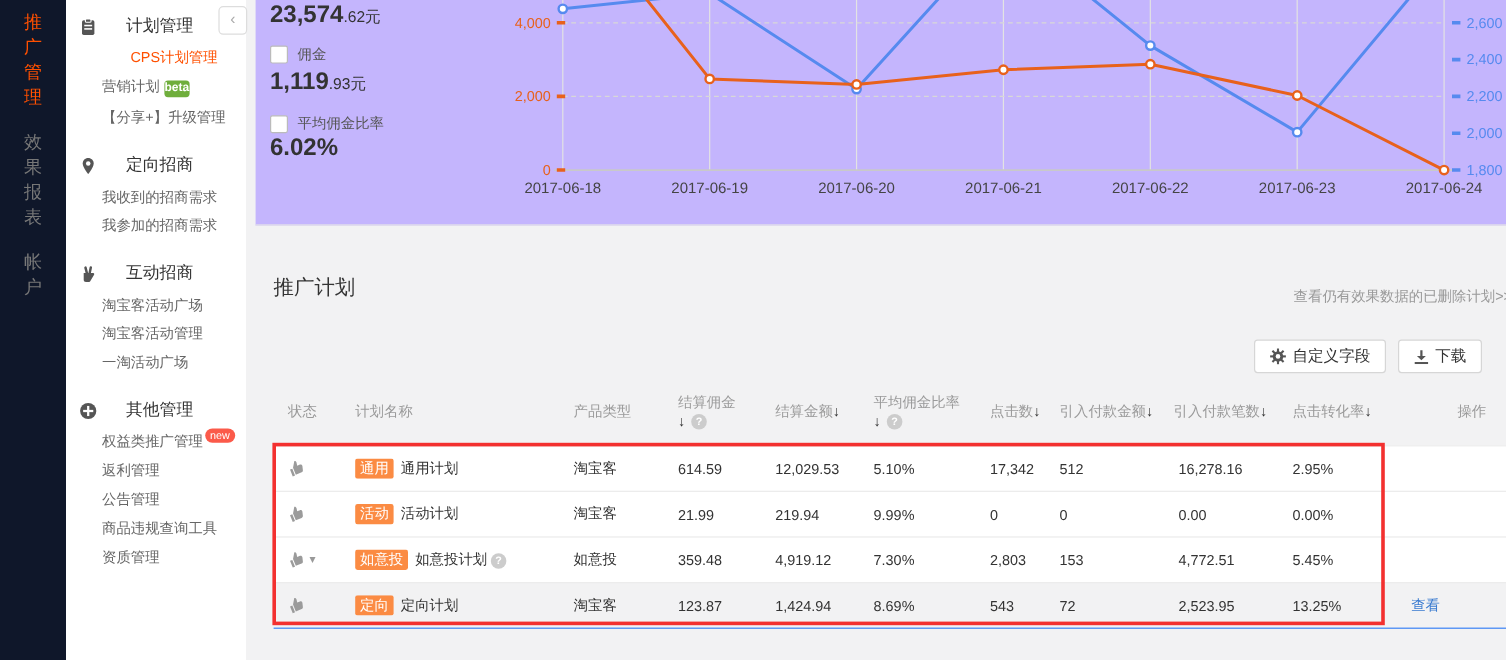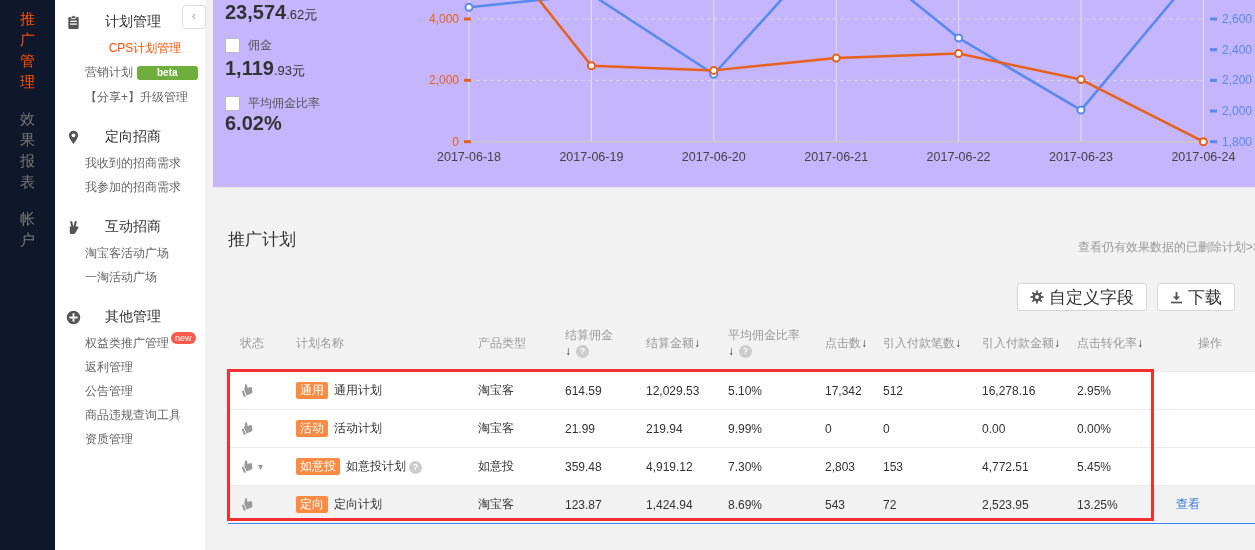--- a/index.html
+++ b/index.html
@@ -19,21 +19,21 @@
   .collapse-btn{position:absolute;left:127px;top:5px;width:22px;height:22px;background:#fff;
                 border:1px solid #ddd;border-radius:4px;color:#aaa;font-size:13px;line-height:20px;
                 text-align:center;cursor:pointer;z-index:3;}
   .menu{padding:8px 0 0 0;}
   .menu-section{margin-bottom:14px;}
   .menu-title{display:flex;align-items:center;gap:24px;padding:5px 0 5px 10px;font-size:14px;color:#333;cursor:pointer;}
   .menu-title .micon{width:16px;height:16px;display:inline-flex;align-items:center;justify-content:center;}
   .menu-item{padding:5px 0 5px 30px;font-size:12px;color:#666;cursor:pointer;line-height:14px;}
   .menu-item.active{color:#ff5000;text-align:center;}
   .badge-beta{display:inline-block;background:#6fae3c;color:#fff;font-size:10px;font-weight:bold;
-              padding:0 20px;border-radius:3px;margin-left:4px;line-height:14px;}
+              padding:0 0;border-radius:3px;margin-left:4px;line-height:14px;}
   .badge-new{display:inline-block;background:#fb5a4a;color:#fff;font-size:9px;
              padding:0 4px;border-radius:7px;margin-left:2px;line-height:12px;position:relative;top:-6px;}
 
   
   .main{position:absolute;left:205px;top:0;width:1050px;height:550px;background:#f2f2f3;}
 
   
   .top-card{position:absolute;left:8px;top:0;width:1042px;height:187px;background:#c4b5fd;border-bottom:1px solid #e7e7e7;}
   .stats{position:absolute;left:12px;top:0;width:180px;}
   .stat-big{font-size:20px;font-weight:bold;color:#333;letter-spacing:0;}
@@ -46,21 +46,21 @@
   .chk-row.r4{top:95px;}
   .stat-row5{position:absolute;top:112px;left:0;font-size:20px;font-weight:bold;}
   .chart-wrap{position:absolute;left:197px;top:0;width:845px;height:186px;}
 
   
   .section-title{position:absolute;left:23px;top:228px;font-size:17px;color:#333;font-family:Liberation Serif, serif;}
   .deleted-link{position:absolute;right:-5px;top:239px;font-size:12px;color:#999;cursor:pointer;}
 
   
   .toolbar{position:absolute;top:283px;right:20px;display:flex;gap:10px;}
-  .tbtn{height:28px;background:#fff;border:1px solid #d6d6d6;border-radius:3px;font-size:17px;color:#333;
+  .tbtn{height:28px;background:#fff;border:1px solid #d6d6d6;border-radius:3px;font-size:13px;color:#333;
         display:inline-flex;align-items:center;gap:5px;padding:0 12px;cursor:pointer;}
   .tbtn svg{display:block;}
 
   
   .ptable{position:absolute;left:23px;top:315px;width:1027px;font-size:12px;}
   .t-head{display:flex;height:56px;color:#9a9a9a;background:transparent;}
   .t-row{display:flex;height:37px;background:#fff;border-top:1px solid #ececec;align-items:center;}
   .t-row.hl{background:#f2f2f3;}
   .t-row:last-child{border-bottom:1px solid #3b82f6;}
   .cell{flex:0 0 auto;padding-left:12px;box-sizing:border-box;overflow:hidden;white-space:nowrap;}
@@ -70,21 +70,21 @@
   .sort-arrow{color:#333;font-weight:bold;font-size:12px;}
   .help-ic{display:inline-flex;width:13px;height:13px;border-radius:50%;background:#ccc;color:#fff;
            font-size:9px;font-weight:bold;align-items:center;justify-content:center;margin-left:3px;cursor:pointer;}
   .hsub{display:flex;align-items:center;gap:2px;}
   .status-cell{display:flex;align-items:center;gap:3px;}
   .thumb{display:inline-block;transform:rotate(-22deg);}
   .caret{color:#999;font-size:10px;cursor:pointer;}
   .plan-badge{display:inline-block;background:#fb8b43;color:#fff;font-size:12px;padding:1px 4px;
               border-radius:2px;margin-right:6px;line-height:15px;}
   .c10 .view-link{color:#3a7bd0;cursor:pointer;padding-left:6px;}
-  .op-head{padding-left:40px !important;}
+  .op-head{padding-left:40px !important;text-align:center;}
 
   
   .anno-rect{position:absolute;left:22px;top:369px;width:927px;height:152px;border:3px solid #f3302f;
              box-sizing:border-box;z-index:6;pointer-events:none;}
 </style>
 </head>
 <body>
 
 <div class="stage">
 
@@ -133,20 +133,21 @@
                 <g fill="#555">
                   <rect x="5.2" y="1" width="2.2" height="8" rx="1.1" transform="rotate(-14 6 5)"></rect>
                   <rect x="8.6" y="1" width="2.2" height="8" rx="1.1" transform="rotate(12 10 5)"></rect>
                   <path d="M4 7h8.5c.8 0 1.2 1 .6 1.6l-3.3 5.6c-.4.6-1 .8-1.7.8H6c-1.2 0-2-.8-2-2z"></path>
                 </g>
               </svg>
             </span>
             <span>互动招商</span>
           </div>
           <div class="menu-item"><span>淘宝客活动广场</span></div>
+          <div class="menu-item"><span>淘宝客活动管理</span></div>
           <div class="menu-item"><span>一淘活动广场</span></div>
         </div>
         <div class="menu-section">
           <div class="menu-title">
             <span class="micon">
               <svg width="15" height="15" viewBox="0 0 16 16">
                 <circle cx="8" cy="8" r="7.2" fill="#555"></circle>
                 <rect x="7" y="3.5" width="2" height="9" fill="#fff"></rect>
                 <rect x="3.5" y="7" width="9" height="2" fill="#fff"></rect>
               </svg>
@@ -287,25 +288,25 @@
           <div class="cell c5">
             <div>平均佣金比率</div>
             <div class="hsub">
               <span class="sort-arrow">↓</span>
               <span class="help-ic">?</span>
             </div>
           </div>
           <div class="cell c6">
             <div><span>点击数</span><span class="sort-arrow">↓</span></div>
           </div>
+          <div class="cell c8">
+            <div><span>引入付款金额</span><span class="sort-arrow">↓</span></div>
+          </div>
           <div class="cell c7">
             <div><span>引入付款笔数</span><span class="sort-arrow">↓</span></div>
-          </div>
-          <div class="cell c8">
-            <div><span>引入付款金额</span><span class="sort-arrow">↓</span></div>
           </div>
           <div class="cell c9">
             <div><span>点击转化率</span><span class="sort-arrow">↓</span></div>
           </div>
           <div class="cell c10 op-head">
             <div><span>操作</span></div>
           </div>
         </div>
       <div id="tbody">
           <div class="t-row">

